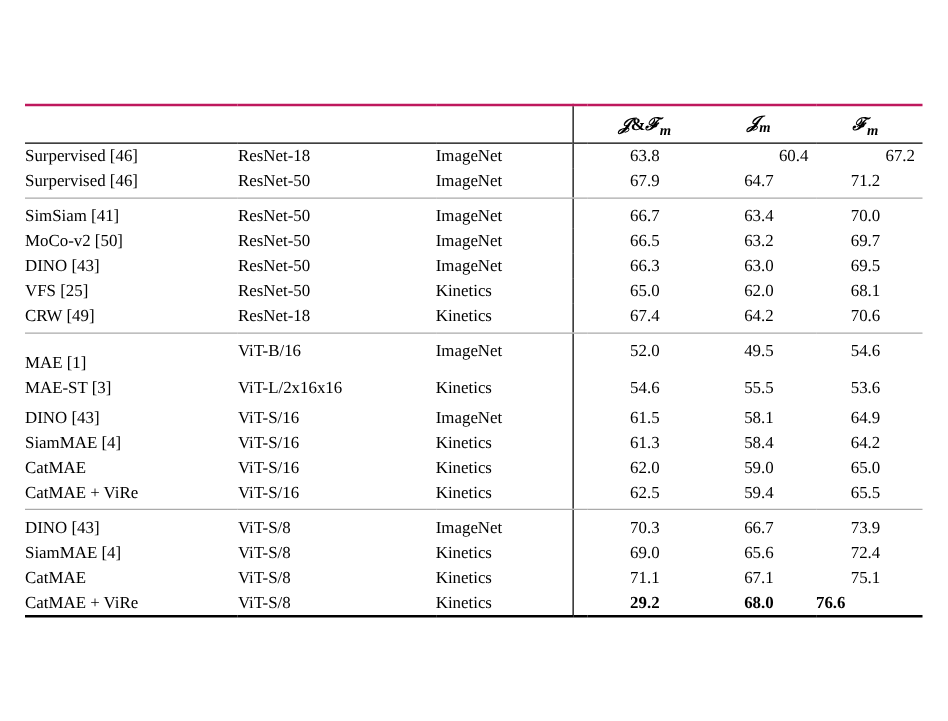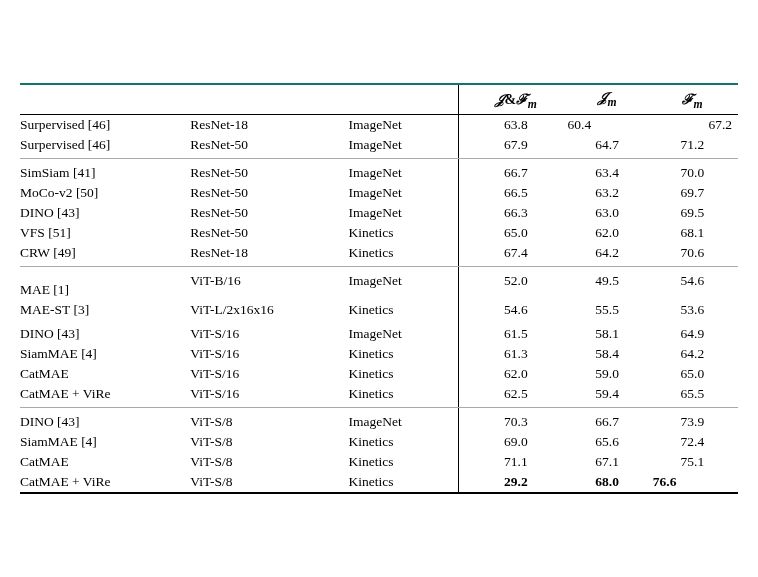--- a/index.html
+++ b/index.html
@@ -16,21 +16,21 @@
       padding: 20px;
     }
     .table-container {
       width: 718px;
     }
     table {
       width: 100%;
       border-collapse: collapse;
     }
     thead tr {
-      border-top: 2px solid #0f766e;
+      border-top: 2px solid #be185d;
       border-bottom: 1.5px solid #000;
       font-family: Liberation Serif, serif;
     }
     th {
       font-weight: bold;
       text-align: left;
       padding: 4px 6px 4px 0;
       font-size: 14px;
     }
     td {
@@ -75,21 +75,21 @@
         </th>
       </tr>
     </thead>
     <tbody id="table-body">
     <tr>
           <td class="col-method">Surpervised [46]</td>
           <td class="col-backbone">ResNet-18</td>
           <td class="col-dataset">ImageNet</td>
           <td class="col-divider"></td>
           <td class="col-jfm" style="text-align: center;">63.8</td>
-          <td class="col-jm" style="text-align: left;">60.4</td>
+          <td class="col-jm" style="text-align: right;">60.4</td>
           <td class="col-fm" style="text-align: right;">67.2</td>
         </tr>
         <tr>
           <td class="col-method" style="border-bottom: 1px solid rgb(170, 170, 170); padding-bottom: 5px;">Surpervised [46]</td>
           <td class="col-backbone" style="border-bottom: 1px solid rgb(170, 170, 170); padding-bottom: 5px;">ResNet-50</td>
           <td class="col-dataset" style="border-bottom: 1px solid rgb(170, 170, 170); padding-bottom: 5px;">ImageNet</td>
           <td class="col-divider" style="border-bottom: 1px solid rgb(170, 170, 170); padding-bottom: 5px;"></td>
           <td class="col-jfm" style="text-align: center; border-bottom: 1px solid rgb(170, 170, 170); padding-bottom: 5px;">67.9</td>
           <td class="col-jm" style="text-align: center; border-bottom: 1px solid rgb(170, 170, 170); padding-bottom: 5px;">64.7</td>
           <td class="col-fm" style="text-align: center; border-bottom: 1px solid rgb(170, 170, 170); padding-bottom: 5px;">71.2</td>
@@ -115,21 +115,21 @@
         <tr>
           <td class="col-method">DINO [43]</td>
           <td class="col-backbone">ResNet-50</td>
           <td class="col-dataset">ImageNet</td>
           <td class="col-divider"></td>
           <td class="col-jfm" style="text-align: center;">66.3</td>
           <td class="col-jm" style="text-align: center;">63.0</td>
           <td class="col-fm" style="text-align: center;">69.5</td>
         </tr>
         <tr>
-          <td class="col-method">VFS [51]</td>
+          <td class="col-method">VFS [25]</td>
           <td class="col-backbone">ResNet-50</td>
           <td class="col-dataset">Kinetics</td>
           <td class="col-divider"></td>
           <td class="col-jfm" style="text-align: center;">65.0</td>
           <td class="col-jm" style="text-align: center;">62.0</td>
           <td class="col-fm" style="text-align: center;">68.1</td>
         </tr>
         <tr>
           <td class="col-method" style="border-bottom: 1px solid rgb(170, 170, 170); padding-bottom: 5px;">CRW [49]</td>
           <td class="col-backbone" style="border-bottom: 1px solid rgb(170, 170, 170); padding-bottom: 5px;">ResNet-18</td>

